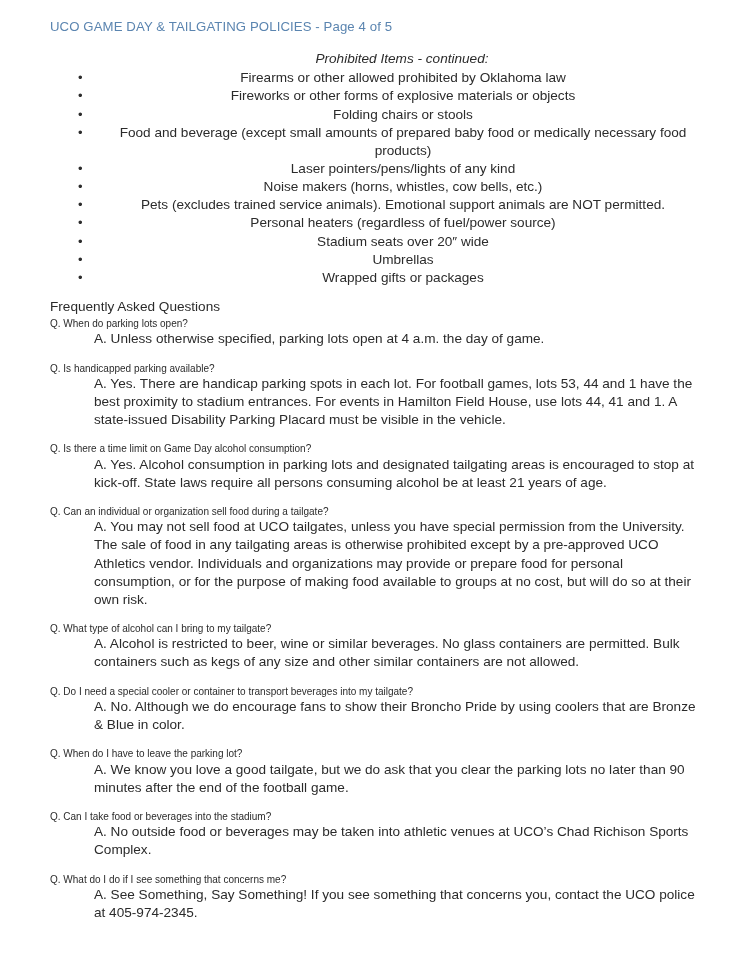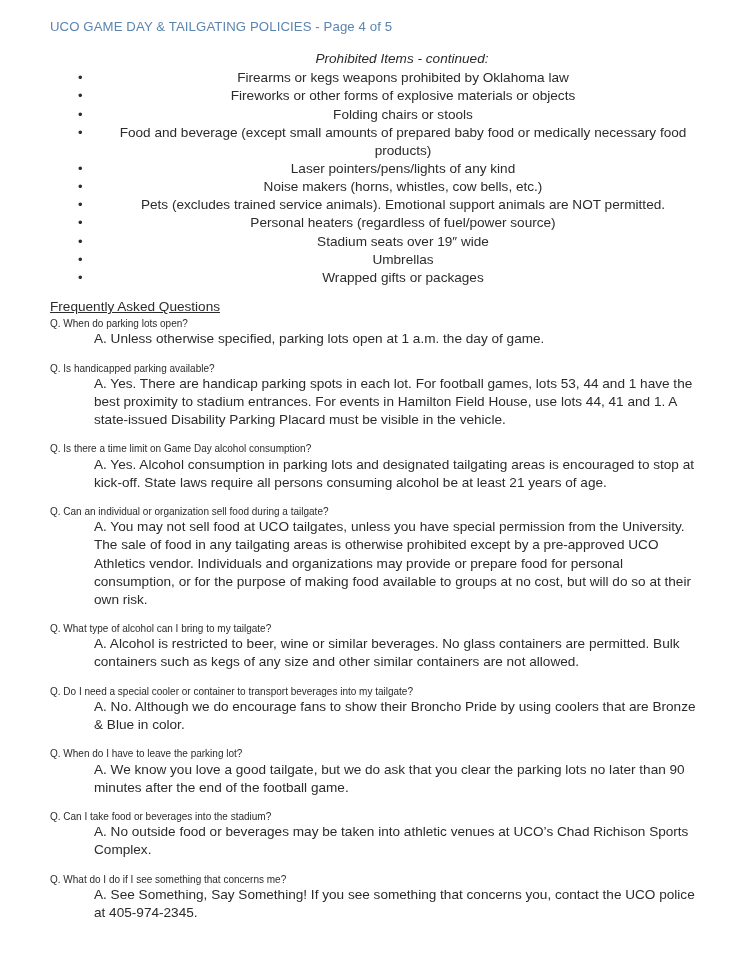--- a/index.html
+++ b/index.html
@@ -75,21 +75,20 @@
   
   .faq {
     position: absolute;
     left: 50px;
     top: 298px;
     width: 660px;
   }
   .faq-heading {
     font-size: 13.6px;
     line-height: 1.33;
-    text-decoration: underline;
     text-underline-offset: 1px;
     color: #2b2b2b;
     margin-bottom: 1px;
   }
   .qa-block {
     margin-bottom: 13px;
   }
   .qa-block:last-child { margin-bottom: 0; }
   .question {
     font-size: 10px;
@@ -108,40 +107,40 @@
 </head>
 <body>
 
 <div class="page">
 
   <div class="doc-header">UCO GAME DAY &amp; TAILGATING POLICIES - Page 4 of 5</div>
 
   <div class="prohibited-block">
     <div class="prohibited-title">Prohibited Items - continued:</div>
     <ul class="prohibited-list">
-        <li><span class="bullet">•</span><span>Firearms or kegs weapons prohibited by Oklahoma law</span></li>
+        <li><span class="bullet">•</span><span>Firearms or other allowed prohibited by Oklahoma law</span></li>
         <li><span class="bullet">•</span><span>Fireworks or other forms of explosive materials or objects</span></li>
         <li><span class="bullet">•</span><span>Folding chairs or stools</span></li>
         <li><span class="bullet">•</span><span>Food and beverage (except small amounts of prepared baby food or medically necessary food products)</span></li>
         <li><span class="bullet">•</span><span>Laser pointers/pens/lights of any kind</span></li>
         <li><span class="bullet">•</span><span>Noise makers (horns, whistles, cow bells, etc.)</span></li>
         <li><span class="bullet">•</span><span>Pets (excludes trained service animals). Emotional support animals are NOT permitted.</span></li>
         <li><span class="bullet">•</span><span>Personal heaters (regardless of fuel/power source)</span></li>
-        <li><span class="bullet">•</span><span>Stadium seats over 19″ wide</span></li>
+        <li><span class="bullet">•</span><span>Stadium seats over 20″ wide</span></li>
         <li><span class="bullet">•</span><span>Umbrellas</span></li>
         <li><span class="bullet">•</span><span>Wrapped gifts or packages</span></li>
       </ul>
   </div>
 
   <div class="faq">
     <div class="faq-heading">Frequently Asked Questions</div>
     <div id="faq-entries">
         <div class="qa-block">
           <div class="question">Q. When do parking lots open?</div>
-          <div class="answer">A. Unless otherwise specified, parking lots open at 1 a.m. the day of game.</div>
+          <div class="answer">A. Unless otherwise specified, parking lots open at 4 a.m. the day of game.</div>
         </div>
         <div class="qa-block">
           <div class="question">Q. Is handicapped parking available?</div>
           <div class="answer">A. Yes. There are handicap parking spots in each lot. For football games, lots 53, 44 and 1 have the best proximity to stadium entrances. For events in Hamilton Field House, use lots 44, 41 and 1. A state-issued Disability Parking Placard must be visible in the vehicle.</div>
         </div>
         <div class="qa-block">
           <div class="question">Q. Is there a time limit on Game Day alcohol consumption?</div>
           <div class="answer">A. Yes. Alcohol consumption in parking lots and designated tailgating areas is encouraged to stop at kick-off. State laws require all persons consuming alcohol be at least 21 years of age.</div>
         </div>
         <div class="qa-block">

